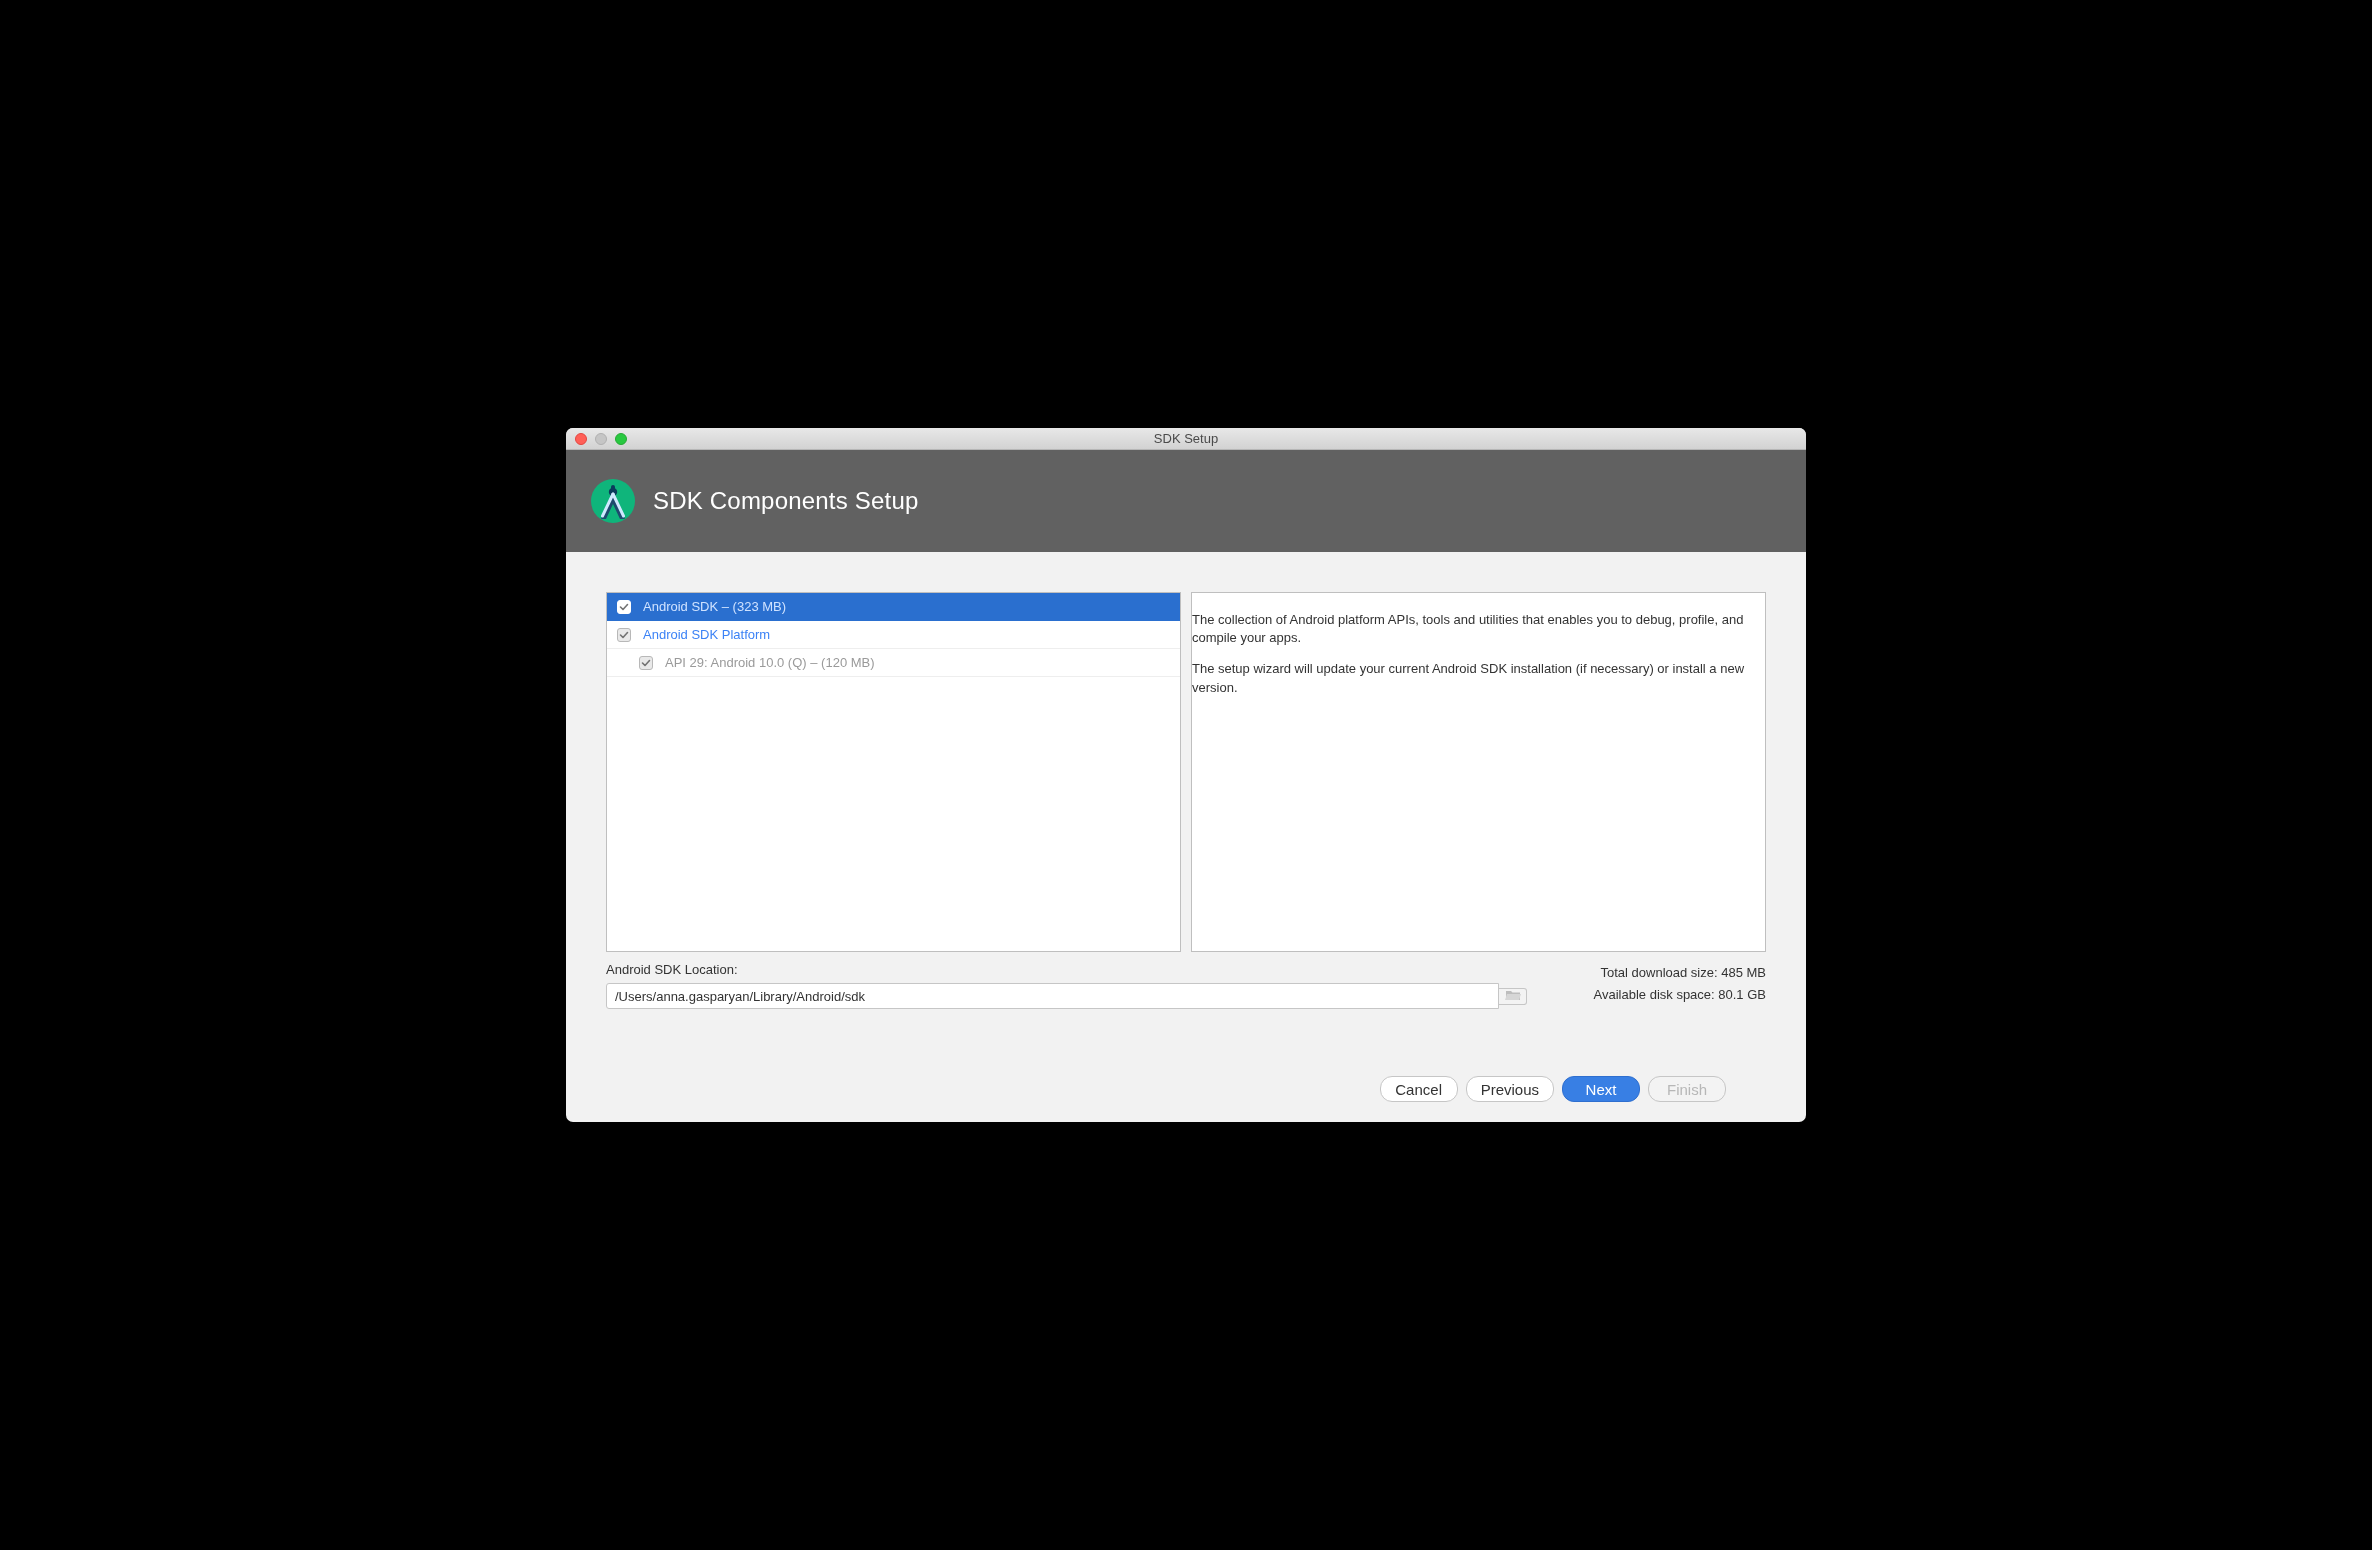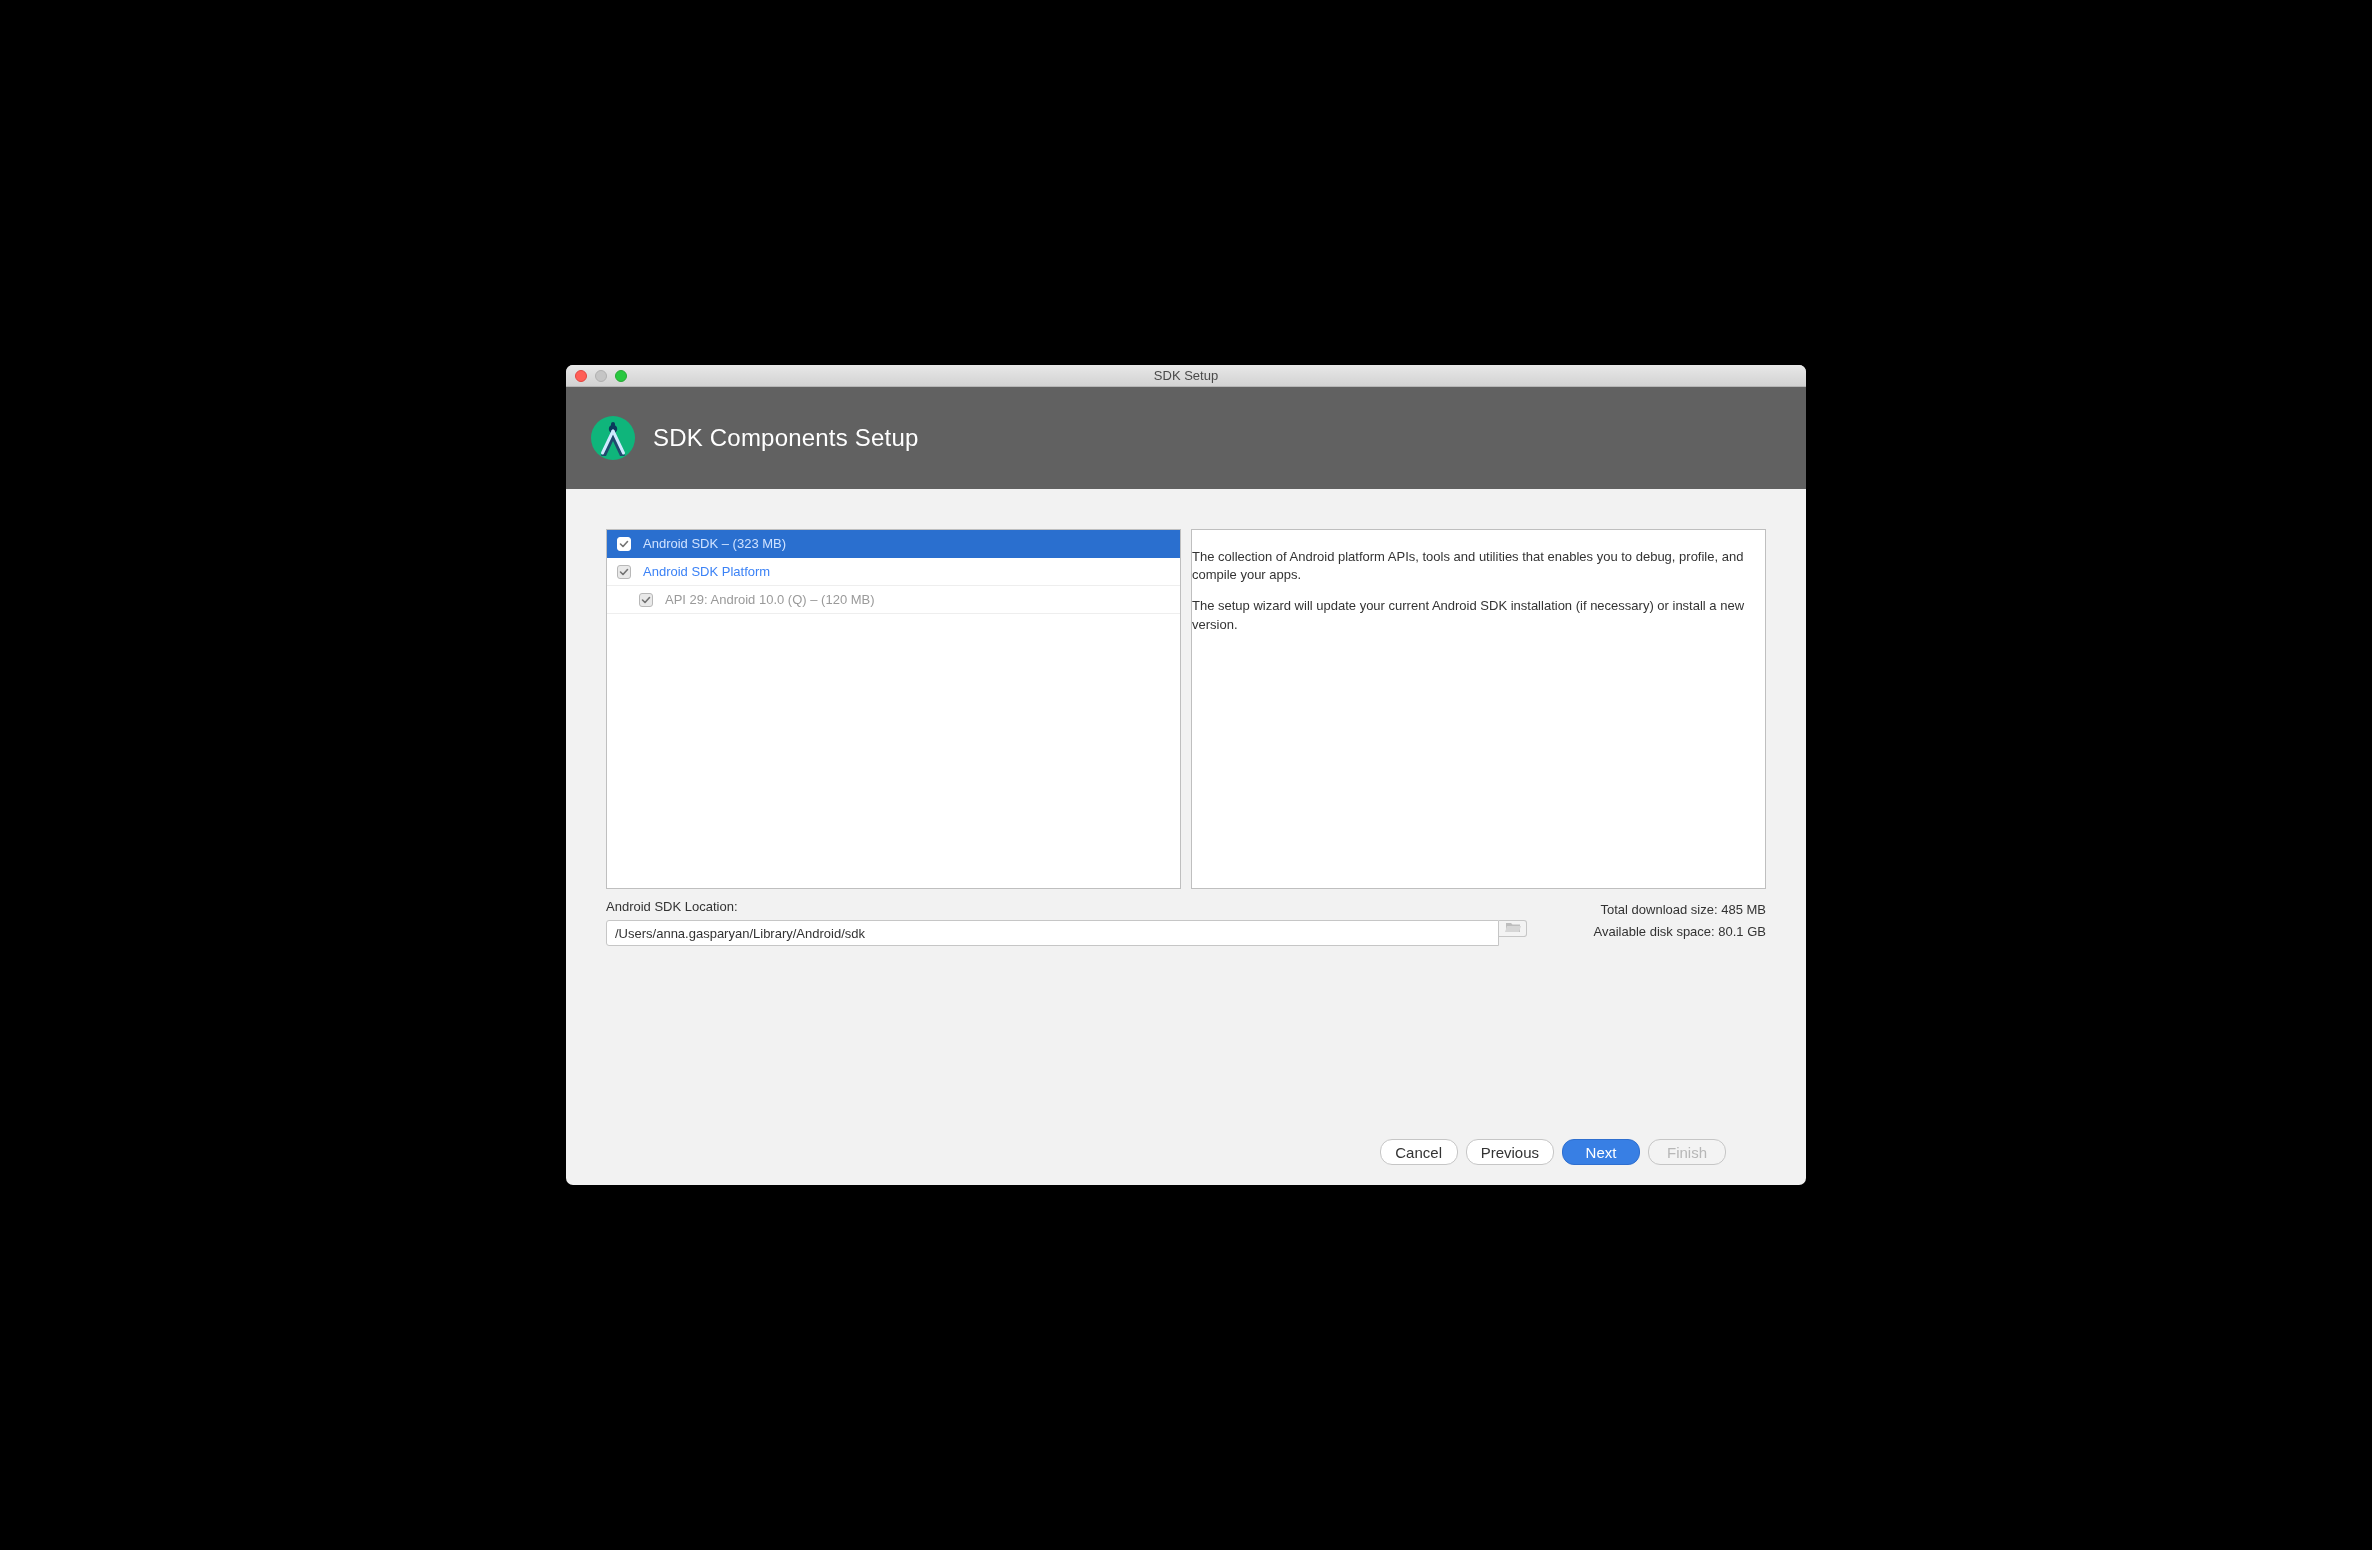--- a/index.html
+++ b/index.html
@@ -8,21 +8,21 @@
     background: #000;
     font-family: -apple-system, "Helvetica Neue", Arial, sans-serif;
     font-size: 13px;
     color: #333;
     display: flex;
     align-items: center;
     justify-content: center;
   }
   .window {
     width: 1240px;
-    height: 820px;
+    height: 694px;
     background: #f2f2f2;
     border-radius: 7px;
     overflow: hidden;
     box-shadow: 0 20px 60px rgba(0,0,0,0.6);
     display: flex;
     flex-direction: column;
   }
   .titlebar {
     height: 22px;
     background: linear-gradient(#e8e8e8, #d2d2d2);
@@ -130,21 +130,21 @@
     gap: 20px;
   }
   .loc-col { flex: 1; }
   .loc-label {
     font-size: 13px;
     margin-bottom: 6px;
     display: block;
   }
   .loc-row {
     display:flex;
-    align-items:flex-start;
+    align-items:center;
   }
   .loc-input {
     flex:1;
     height: 26px;
     background:#fff;
     border:1px solid #c6c6c6;
     border-radius:3px 0 0 3px;
     padding: 0 8px;
     font-size:13px;
     color:#333;

